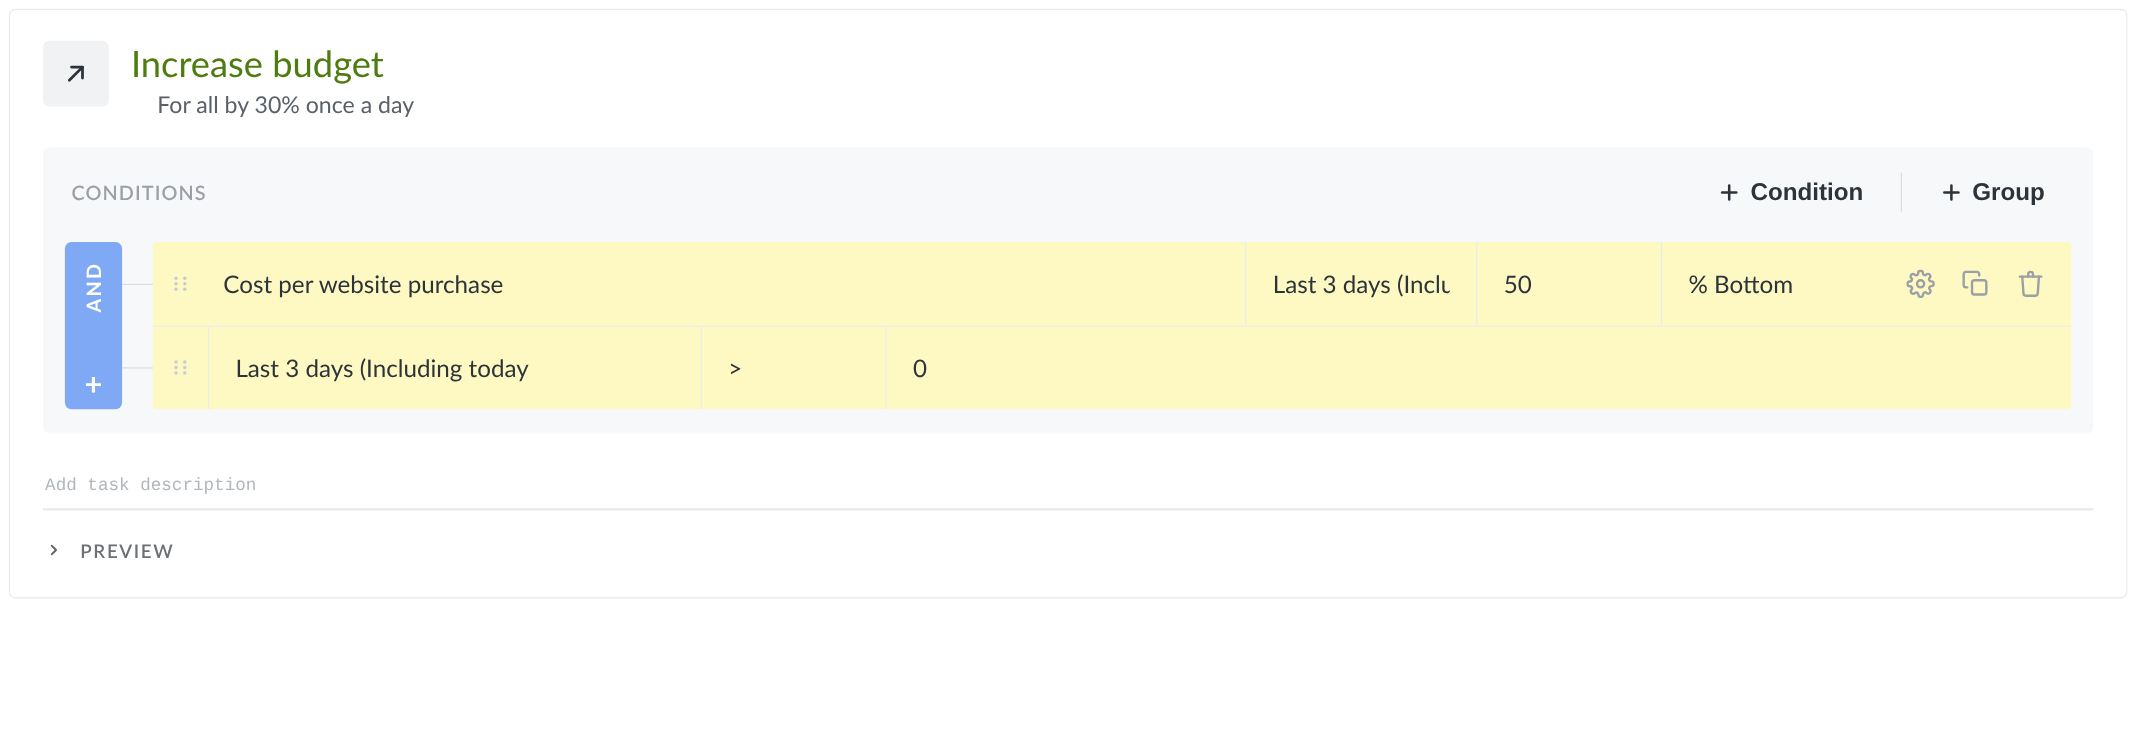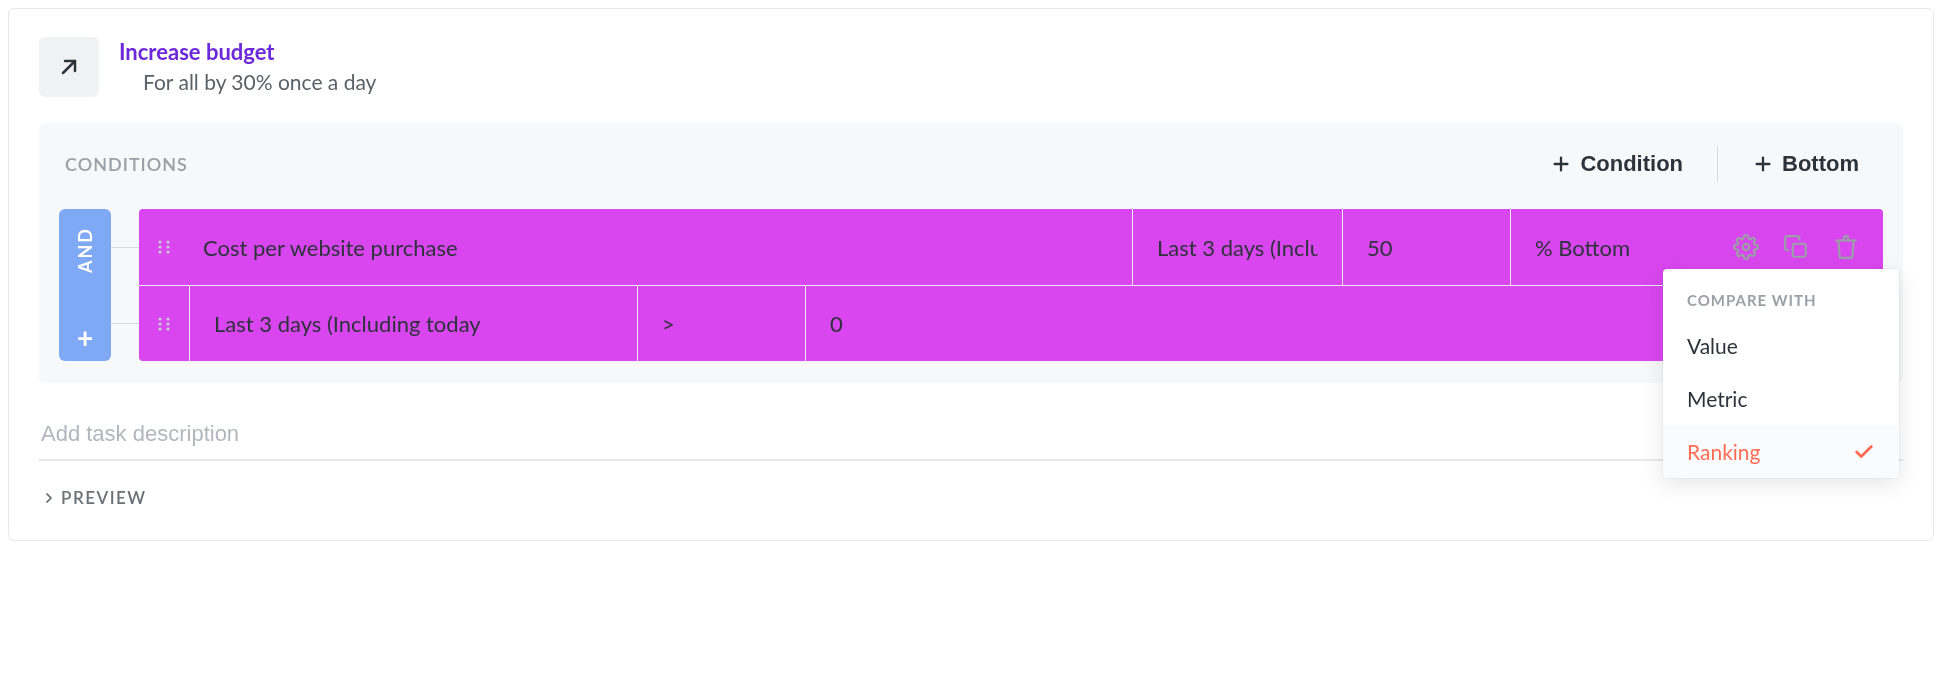--- a/index.html
+++ b/index.html
@@ -26,23 +26,23 @@
       background: #f1f2f4;
       border-radius: 6px;
       display: flex;
       align-items: center;
       justify-content: center;
       flex-shrink: 0;
     }
     .header-icon-box svg { width: 24px; height: 24px; }
     .header-text { padding-top: 2px; }
     .header-title {
-      font-size: 22px;
-      font-weight: 700;
-      color: #6d28d9;
+      font-size: 33px;
+      font-weight: 400;
+      color: #4d7c0f;
       line-height: 1.2;
     }
     .header-subtitle {
       font-size: 21px;
       font-weight: 400;
       color: #5b6168;
       margin-top: 4px;
       margin-left: 24px;
     }
 
@@ -126,21 +126,21 @@
       left: 0;
       width: 100%;
       height: 1px;
       background: #d7dade;
     }
     .connectors::before { top: 25%; }
     .connectors::after { top: 75%; }
 
     .rows {
       flex: 1;
-      background: #d946ef;
+      background: #fef9c3;
       border-radius: 4px;
       display: flex;
       flex-direction: column;
       overflow: visible;
     }
     .cond-row {
       display: flex;
       align-items: stretch;
       height: 76px;
     }
@@ -192,32 +192,33 @@
 
     .r2 .c-time { width: 448px; flex-shrink:0; }
     .r2 .c-op   { width: 168px; flex-shrink:0; }
     .r2 .c-val  { flex: 1; }
 
     .desc-input {
       width: 100%;
       margin-top: 26px;
       border: none;
       border-bottom: 2px solid #e6e8ea;
-      font-size: 22px;
+      font-size: 16px;
       padding: 12px 2px;
       outline: none;
       color: #a16207;
       background: transparent;
+      font-family: Liberation Mono, monospace;
     }
     .desc-input::placeholder { color: #b2b7bd; }
 
     .preview-row {
       display: flex;
       align-items: center;
-      gap: 4px;
+      gap: 16px;
       margin-top: 22px;
       padding: 4px 2px;
       cursor: pointer;
     }
     .preview-row svg { width: 16px; height: 16px; color:#5b6168; }
     .preview-label {
       font-size: 17px;
       font-weight: 600;
       letter-spacing: 1.5px;
       color: #6b7177;
@@ -287,21 +288,21 @@
               <line x1="5" y1="12" x2="19" y2="12"></line>
             </svg>
           <span>Condition</span>
         </button>
         <div class="vdiv"></div>
         <button class="top-action-btn">
           <svg viewBox="0 0 24 24" fill="none" stroke="currentColor" stroke-width="2.5" stroke-linecap="round">
               <line x1="12" y1="5" x2="12" y2="19"></line>
               <line x1="5" y1="12" x2="19" y2="12"></line>
             </svg>
-          <span>Bottom</span>
+          <span>Group</span>
         </button>
       </div>
     </div>
 
     <div class="cond-area">
       <div class="and-tab">
         <span class="and-label">AND</span>
         <span class="plus">+</span>
       </div>
       <div class="connectors"></div>
@@ -371,35 +372,20 @@
               <span class="trunc">&gt;</span>
             </div>
           <div class="cell c-val">
               <span class="trunc">0</span>
             </div>
         </div>
 
       </div>
     </div>
 
-    <div class="popover">
-      <div class="popover-title">COMPARE WITH</div>
-      <div class="popover-item">
-        <span>Value</span>
-      </div>
-      <div class="popover-item">
-        <span>Metric</span>
-      </div>
-      <div class="popover-item selected">
-        <span>Ranking</span>
-        <svg viewBox="0 0 24 24" fill="none" stroke="currentColor" stroke-width="3" stroke-linecap="round" stroke-linejoin="round">
-            <polyline points="20 6 9 17 4 12"></polyline>
-          </svg>
-      </div>
-    </div>
 
   </div>
 
   <input class="desc-input" type="text" placeholder="Add task description" style="">
 
   <div class="preview-row">
     <svg viewBox="0 0 24 24" fill="none" stroke="currentColor" stroke-width="2.5" stroke-linecap="round" stroke-linejoin="round">
         <polyline points="9 18 15 12 9 6"></polyline>
       </svg>
     <span class="preview-label">PREVIEW</span>

